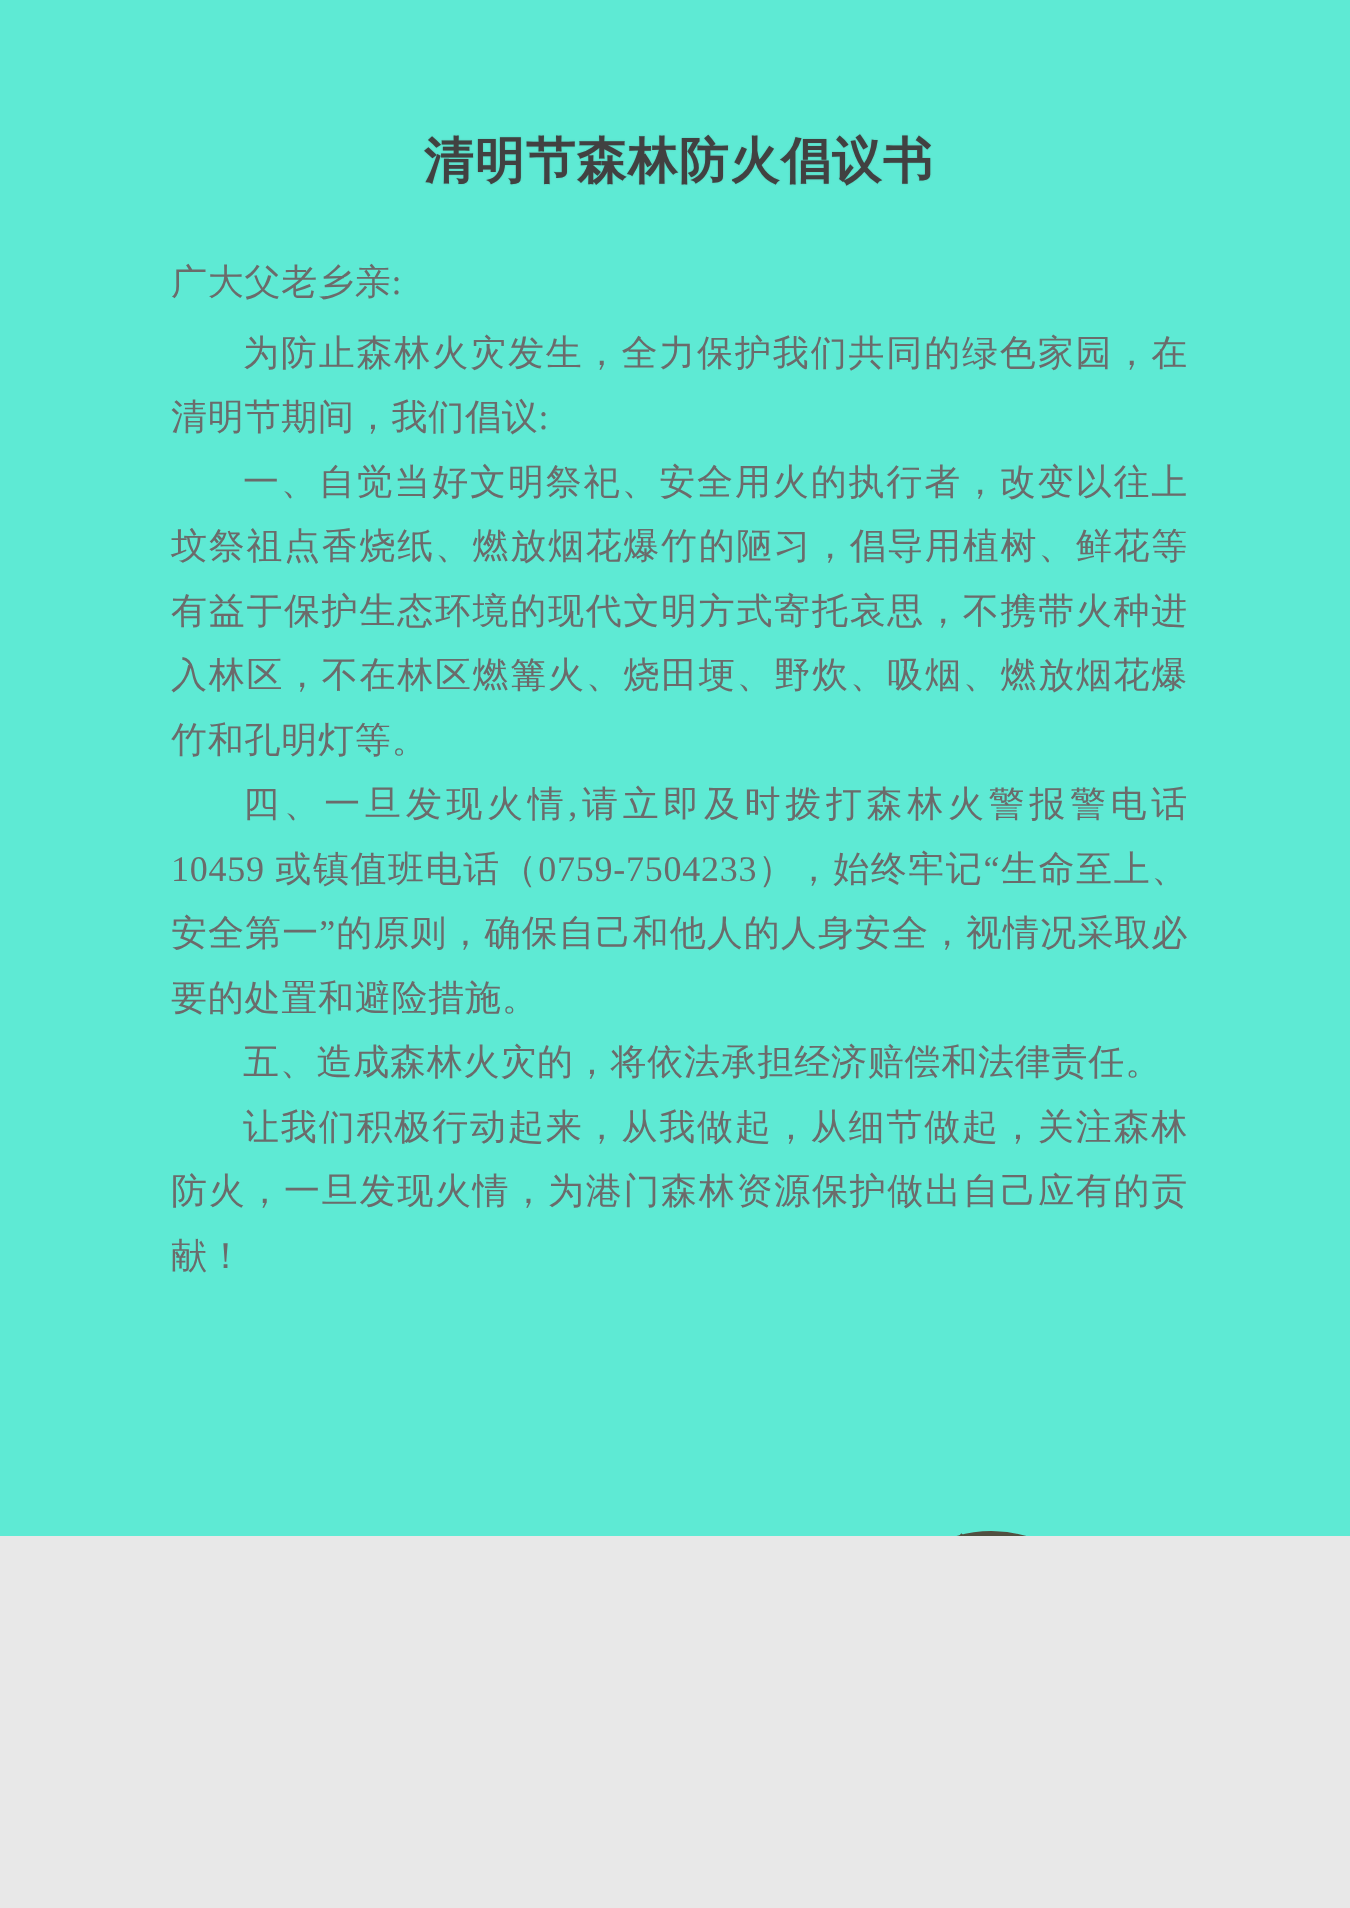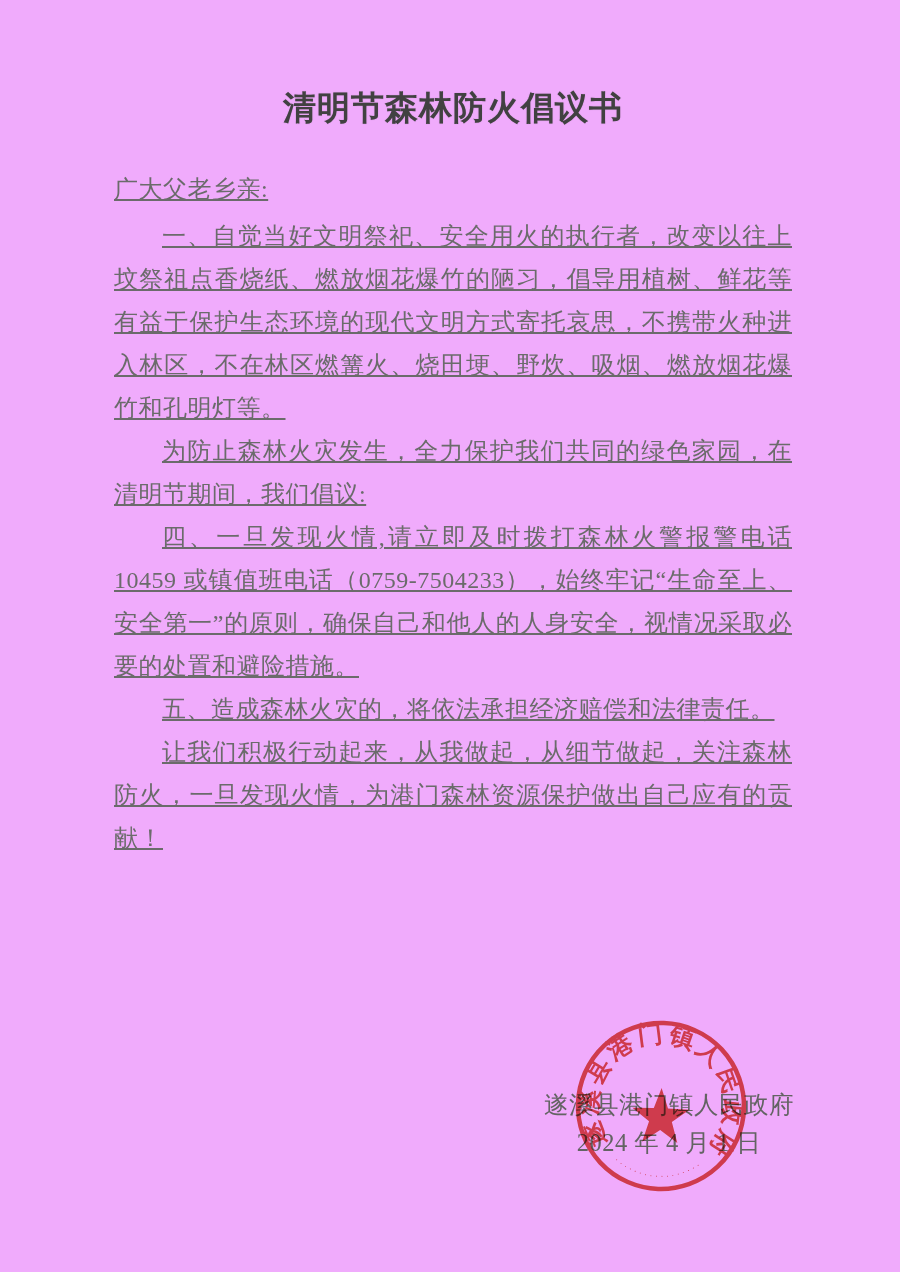--- a/index.html
+++ b/index.html
@@ -3,44 +3,43 @@
 <meta charset="utf-8">
 <style>
   html, body {
     margin: 0;
     padding: 0;
     background: #e8e8e8;
   }
   .page {
     position: relative;
     width: 900px;
-    height: 1272px;
+    height: 1024px;
     margin: 0 auto;
-    background: #f0abfc;
+    background: #5eead4;
     overflow: hidden;
     font-family: "Liberation Serif", "DejaVu Serif", serif;
   }
   .doc-title {
     margin: 84px 108px 36px 114px;
     text-align: center;
     font-size: 33px;
     line-height: 48px;
     font-weight: 700;
     letter-spacing: 1px;
     color: #414141;
     text-shadow: 0 0 1px rgba(65,65,65,0.35);
   }
   .doc-body {
     margin: 0 108px 0 114px;
     color: #6b6b6b;
     font-size: 24px;
     line-height: 43px;
     letter-spacing: 0.5px;
     text-align: justify;
-    text-decoration: underline;
   }
   .doc-body p {
     margin: 0;
     text-indent: 2em;
   }
   .doc-body p.greeting {
     text-indent: 0;
     margin-bottom: 4px;
   }
   .signature {
@@ -89,22 +88,22 @@
 </style>
 </head>
 <body>
 
 <div class="page">
 
   <h1 class="doc-title">清明节森林防火倡议书</h1>
 
   <div class="doc-body">
     <p class="greeting">广大父老乡亲:</p>
+    <p>为防止森林火灾发生，全力保护我们共同的绿色家园，在清明节期间，我们倡议:</p>
     <p>一、自觉当好文明祭祀、安全用火的执行者，改变以往上坟祭祖点香烧纸、燃放烟花爆竹的陋习，倡导用植树、鲜花等有益于保护生态环境的现代文明方式寄托哀思，不携带火种进入林区，不在林区燃篝火、烧田埂、野炊、吸烟、燃放烟花爆竹和孔明灯等。</p>
-    <p>为防止森林火灾发生，全力保护我们共同的绿色家园，在清明节期间，我们倡议:</p>
     <p>四、一旦发现火情,请立即及时拨打森林火警报警电话 10459 或镇值班电话（0759-7504233），始终牢记“生命至上、安全第一”的原则，确保自己和他人的人身安全，视情况采取必要的处置和避险措施。</p>
     <p>五、造成森林火灾的，将依法承担经济赔偿和法律责任。</p>
     <p>让我们积极行动起来，从我做起，从细节做起，关注森林防火，一旦发现火情，为港门森林资源保护做出自己应有的贡献！</p>
   </div>
 
   <div class="signature">
     <div class="sig-org">遂溪县港门镇人民政府</div>
     <div class="sig-date">2024 年 4 月 1 日</div>
   </div>
 

